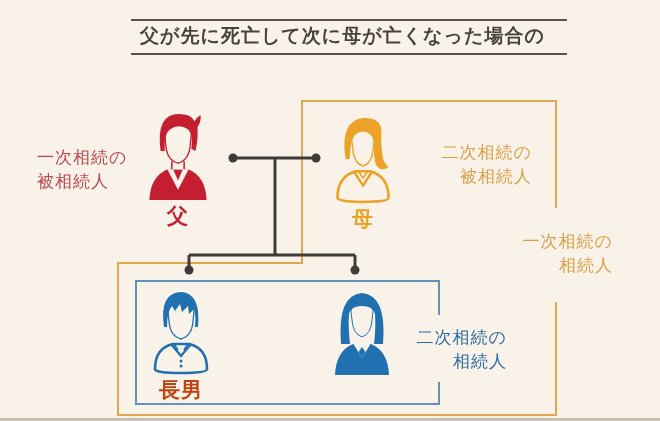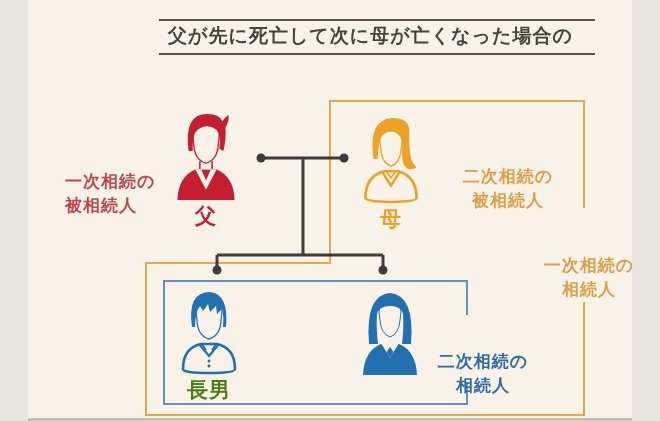--- a/index.html
+++ b/index.html
@@ -2,21 +2,21 @@
 <html><head>
 <meta charset="utf-8">
 <style>
   html,body{margin:0;padding:0;}
   body{
     font-family:"Liberation Sans","DejaVu Sans",sans-serif;
     background:#e9e4dd;
   }
   #stage{
     position:relative;
-    width:604px;height:421px;
+    width:660px;height:421px;
     background:#f8f2e9;
     overflow:hidden;
     margin:0 auto;
   }
   .abs{position:absolute;}
 
   
   #title-box{
     left:131px;top:19px;width:427px;
     border-top:2px solid #57524b;
@@ -41,34 +41,33 @@
   .person-label{
     z-index:2;
     font-weight:bold;
     font-size:21px;
     letter-spacing:1px;
     transform:translateX(-50%);
     white-space:nowrap;
   }
   .role-label{
     z-index:2;
-    font-weight:bold;
+    font-weight:normal;
     font-size:17px;
     line-height:24px;
     letter-spacing:1px;
     white-space:nowrap;
-    margin-top:24px;
   }
   .red-t{color:#bd4750;}
   .orange-t{color:#dd9f45;}
   .blue-t{color:#2f6ba3;}
   .red-f{color:#c41e31;}
   .orange-f{color:#eca226;}
-  .blue-f{color:#4d7c0f;}
-  .center{text-align:center;}
+  .blue-f{color:#c2410c;}
+  .center{text-align:right;}
 
   #bottom-edge{
     left:0;bottom:0;width:660px;height:3px;
     background:rgba(140,130,118,0.45);
   }
 </style>
 </head>
 <body>
 
 <div id="stage">

